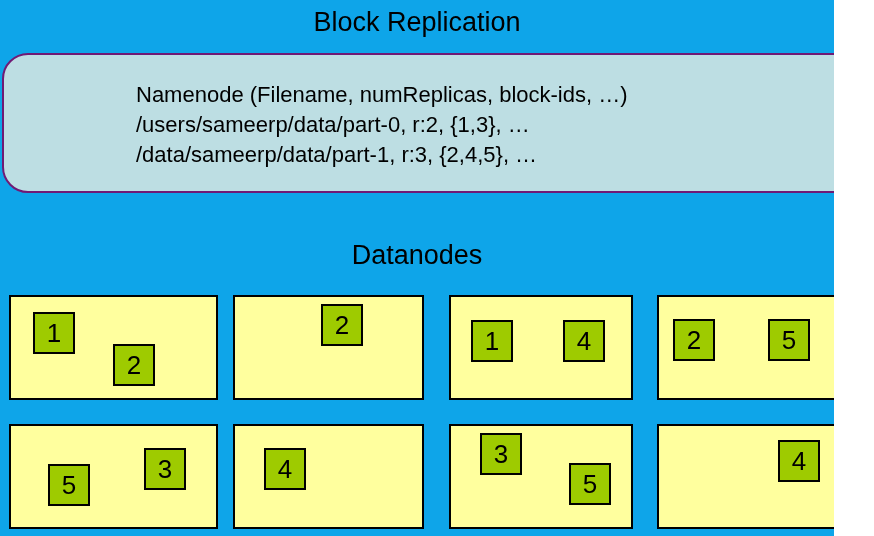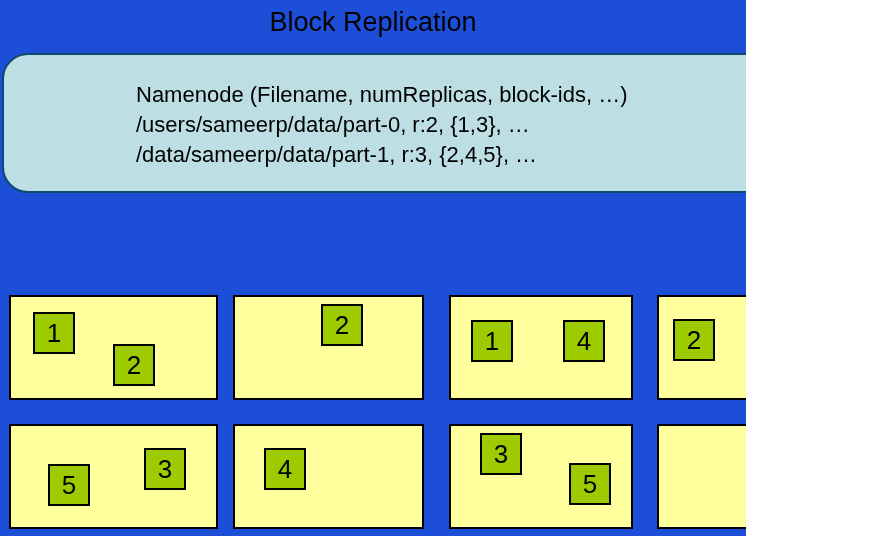--- a/index.html
+++ b/index.html
@@ -4,23 +4,23 @@
 <style>
   html, body {
     margin: 0;
     padding: 0;
     background: #ffffff;
     font-family: "Liberation Sans", sans-serif;
     color: #000000;
   }
   .canvas {
     position: relative;
-    width: 746px;
+    width: 834px;
     height: 536px;
-    background: #1d4ed8;
+    background: #0ea5e9;
     overflow: hidden;
   }
   .heading {
     position: absolute;
     left: 0;
     right: 0;
     text-align: center;
     font-size: 27px;
     line-height: 30px;
     color: #000000;
@@ -29,21 +29,21 @@
   .heading.top { top: 7px; }
   .heading.mid { top: 240px; }
   .namenode-box {
     position: absolute;
     left: 2px;
     top: 53px;
     width: 868px;
     height: 140px;
     box-sizing: border-box;
     background: #bddee3;
-    border: 2px solid #0c4a6e;
+    border: 2px solid #701a75;
     border-radius: 26px;
   }
   .namenode-text {
     position: absolute;
     left: 132px;
     top: 25px;
     font-size: 22px;
     line-height: 30px;
     white-space: nowrap;
   }
@@ -76,20 +76,21 @@
   <div class="heading top">Block Replication</div>
 
   <div class="namenode-box">
     <div class="namenode-text">
       <div>Namenode (Filename, numReplicas, block-ids, …)</div>
       <div>/users/sameerp/data/part-0, r:2, {1,3}, …</div>
       <div>/data/sameerp/data/part-1, r:3, {2,4,5}, …</div>
     </div>
   </div>
 
+  <div class="heading mid">Datanodes</div>
 
   <div class="datanode" style="left:9px; top:295px; width:209px; height:105px;">
     <div class="blk" style="left:22px; top:15px;">1</div>
     <div class="blk" style="left:102px; top:47px;">2</div>
   </div>
 
   <div class="datanode" style="left:233px; top:295px; width:191px; height:105px;">
     <div class="blk" style="left:86px; top:7px;">2</div>
   </div>
 

